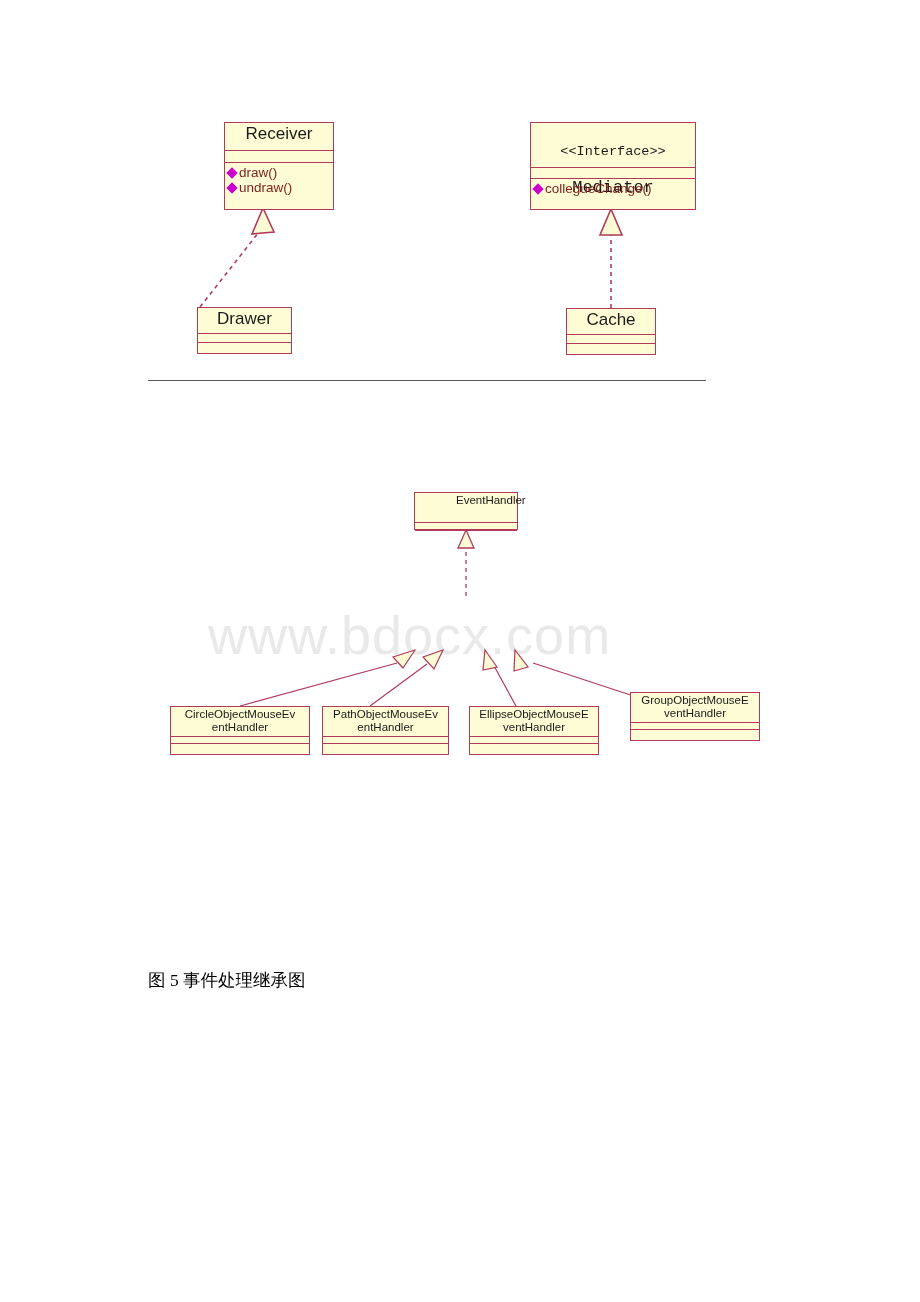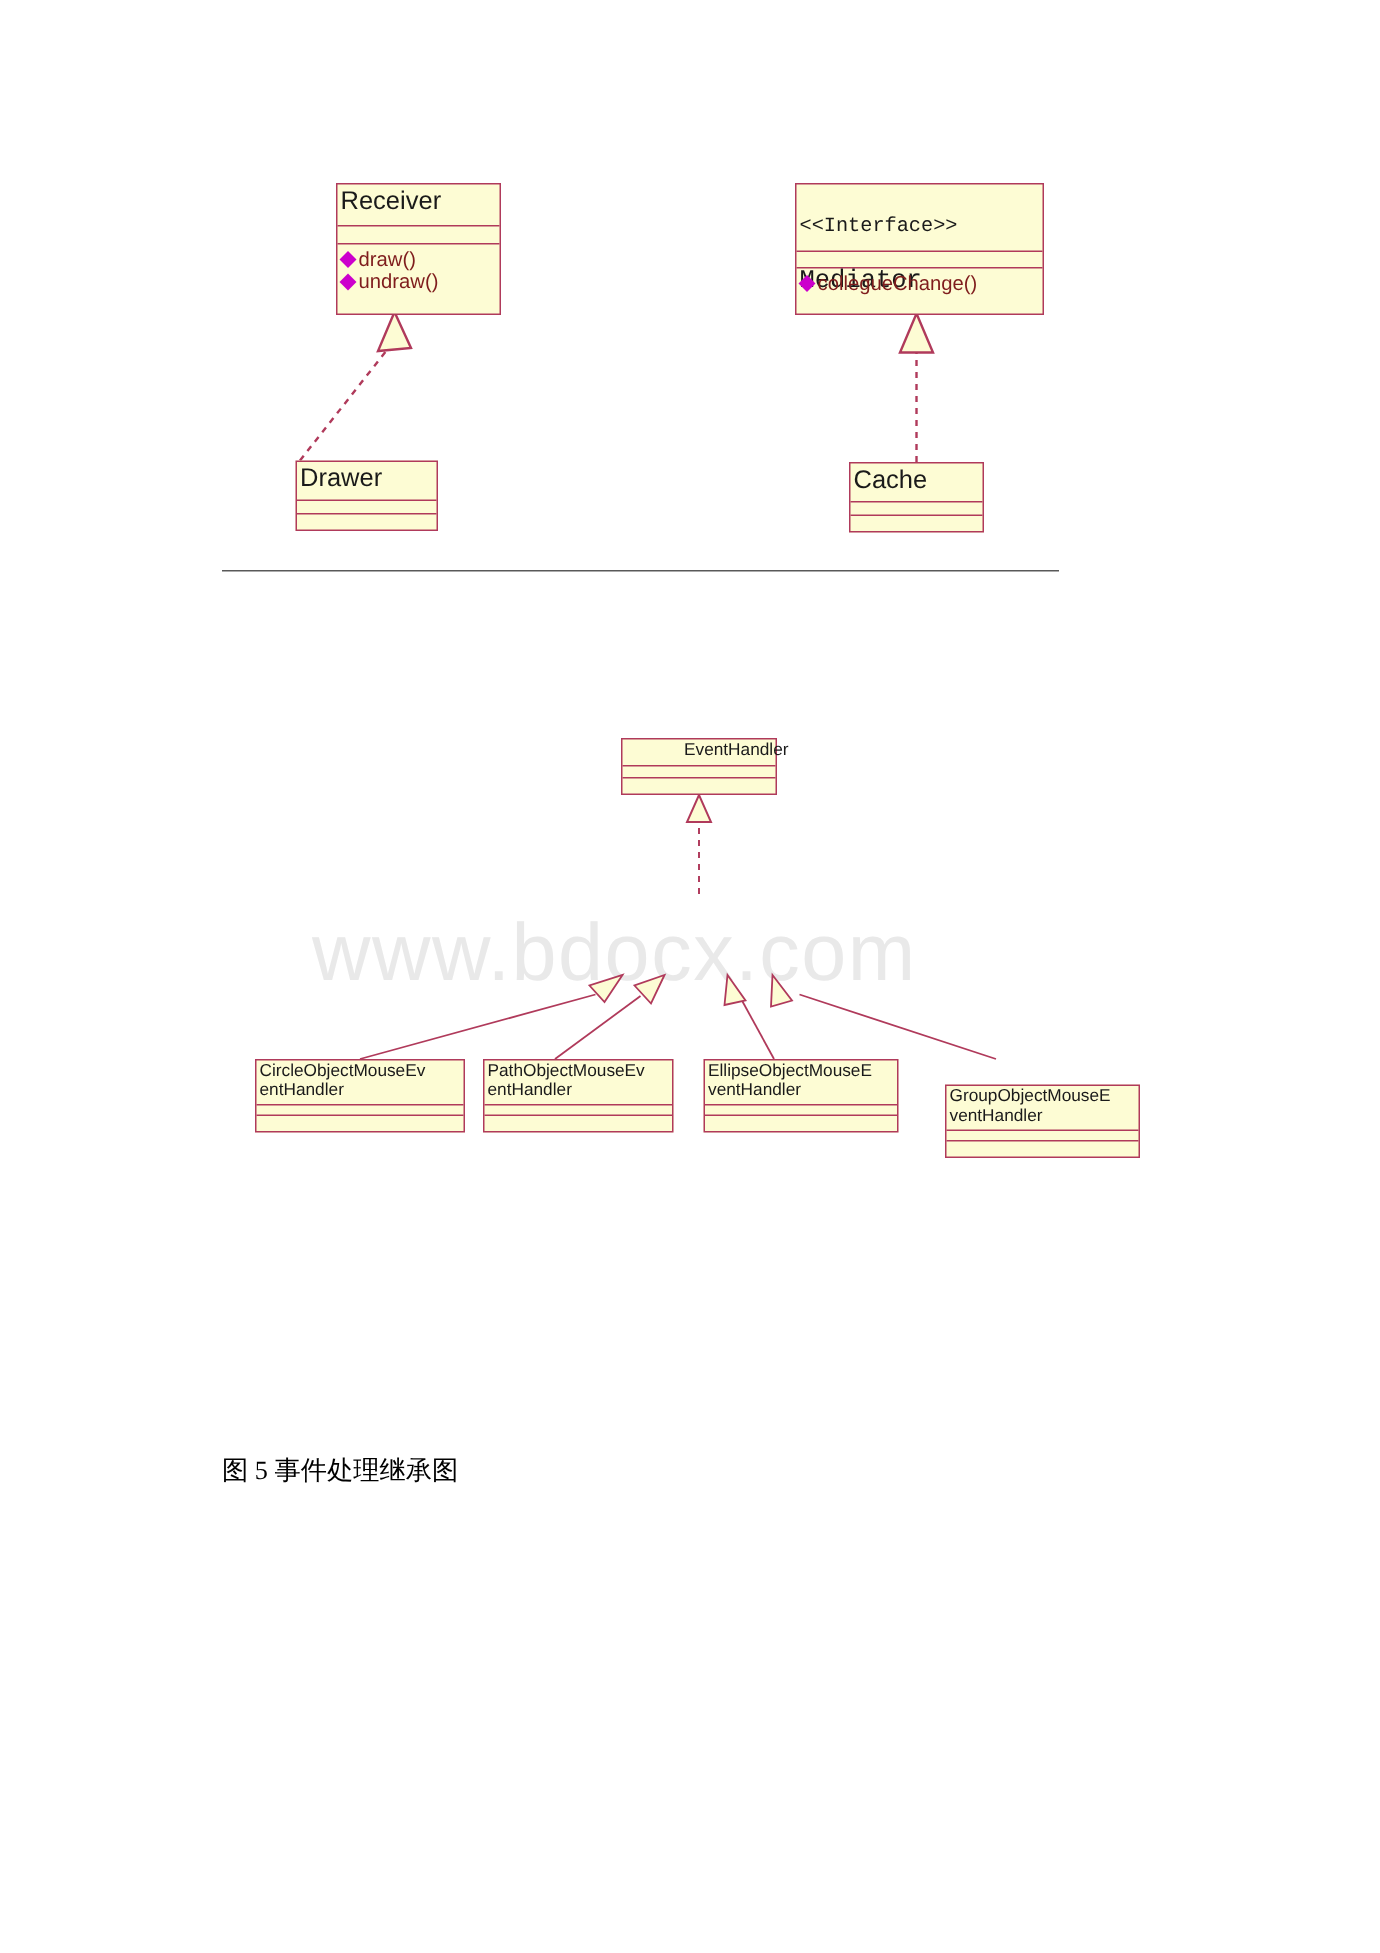--- a/index.html
+++ b/index.html
@@ -52,20 +52,21 @@
   
   .uml {
     position: absolute;
     box-sizing: border-box;
     background: #fdfcd4;
     border: 1.6px solid #b03a5b;
     z-index: 3;
   }
   .uml .name {
     box-sizing: border-box;
+    text-align: center;
     color: #1a1a1a;
     border-bottom: 1.6px solid #b03a5b;
     padding: 1px 2px 2px 2px;
     line-height: 1.12;
     white-space: pre-line;
   }
   .uml .attrs {
     box-sizing: border-box;
     border-bottom: 1.6px solid #b03a5b;
   }
@@ -203,21 +204,21 @@
 
   <div class="uml big" style="left:566px; top:308px; width:90px; height:47px;">
     <div class="name" style="height:26px;">Cache</div>
     <div class="attrs" style="height:9px;"></div>
     <div class="ops" style="height:9px;"></div>
   </div>
 
   <div class="rule" style="left:148px; top:380px; width:558px;"></div>
 
   <div class="uml small" style="left:414px; top:492px; width:104px; height:38px;">
-    <div class="name" style="height:18px;padding-left:41px;">EventHandler</div>
+    <div class="name" style="height:30px;padding-left:41px;">EventHandler</div>
     <div class="attrs" style="height:8px;"></div>
     <div class="ops" style="height:9px; padding:0;"></div>
   </div>
 
 
   <div class="uml small" style="left:170px; top:706px; width:140px; height:49px;">
     <div class="name" style="height:30px;">CircleObjectMouseEv
 entHandler</div>
     <div class="attrs" style="height:7px;"></div>
     <div class="ops" style="height:9px; padding:0;"></div>
@@ -230,21 +231,21 @@
     <div class="ops" style="height:9px; padding:0;"></div>
   </div>
 
   <div class="uml small" style="left:469px; top:706px; width:130px; height:49px;">
     <div class="name" style="height:30px;">EllipseObjectMouseE
 ventHandler</div>
     <div class="attrs" style="height:7px;"></div>
     <div class="ops" style="height:9px; padding:0;"></div>
   </div>
 
-  <div class="uml small" style="left:630px; top:723px; width:130px; height:49px;">
+  <div class="uml small" style="left:630px; top:692px; width:130px; height:49px;">
     <div class="name" style="height:30px;">GroupObjectMouseE
 ventHandler</div>
     <div class="attrs" style="height:7px;"></div>
     <div class="ops" style="height:9px; padding:0;"></div>
   </div>
 
 
   <div class="caption" style="left:148px; top:968px;">图 5 事件处理继承图</div>
 
 </div>

